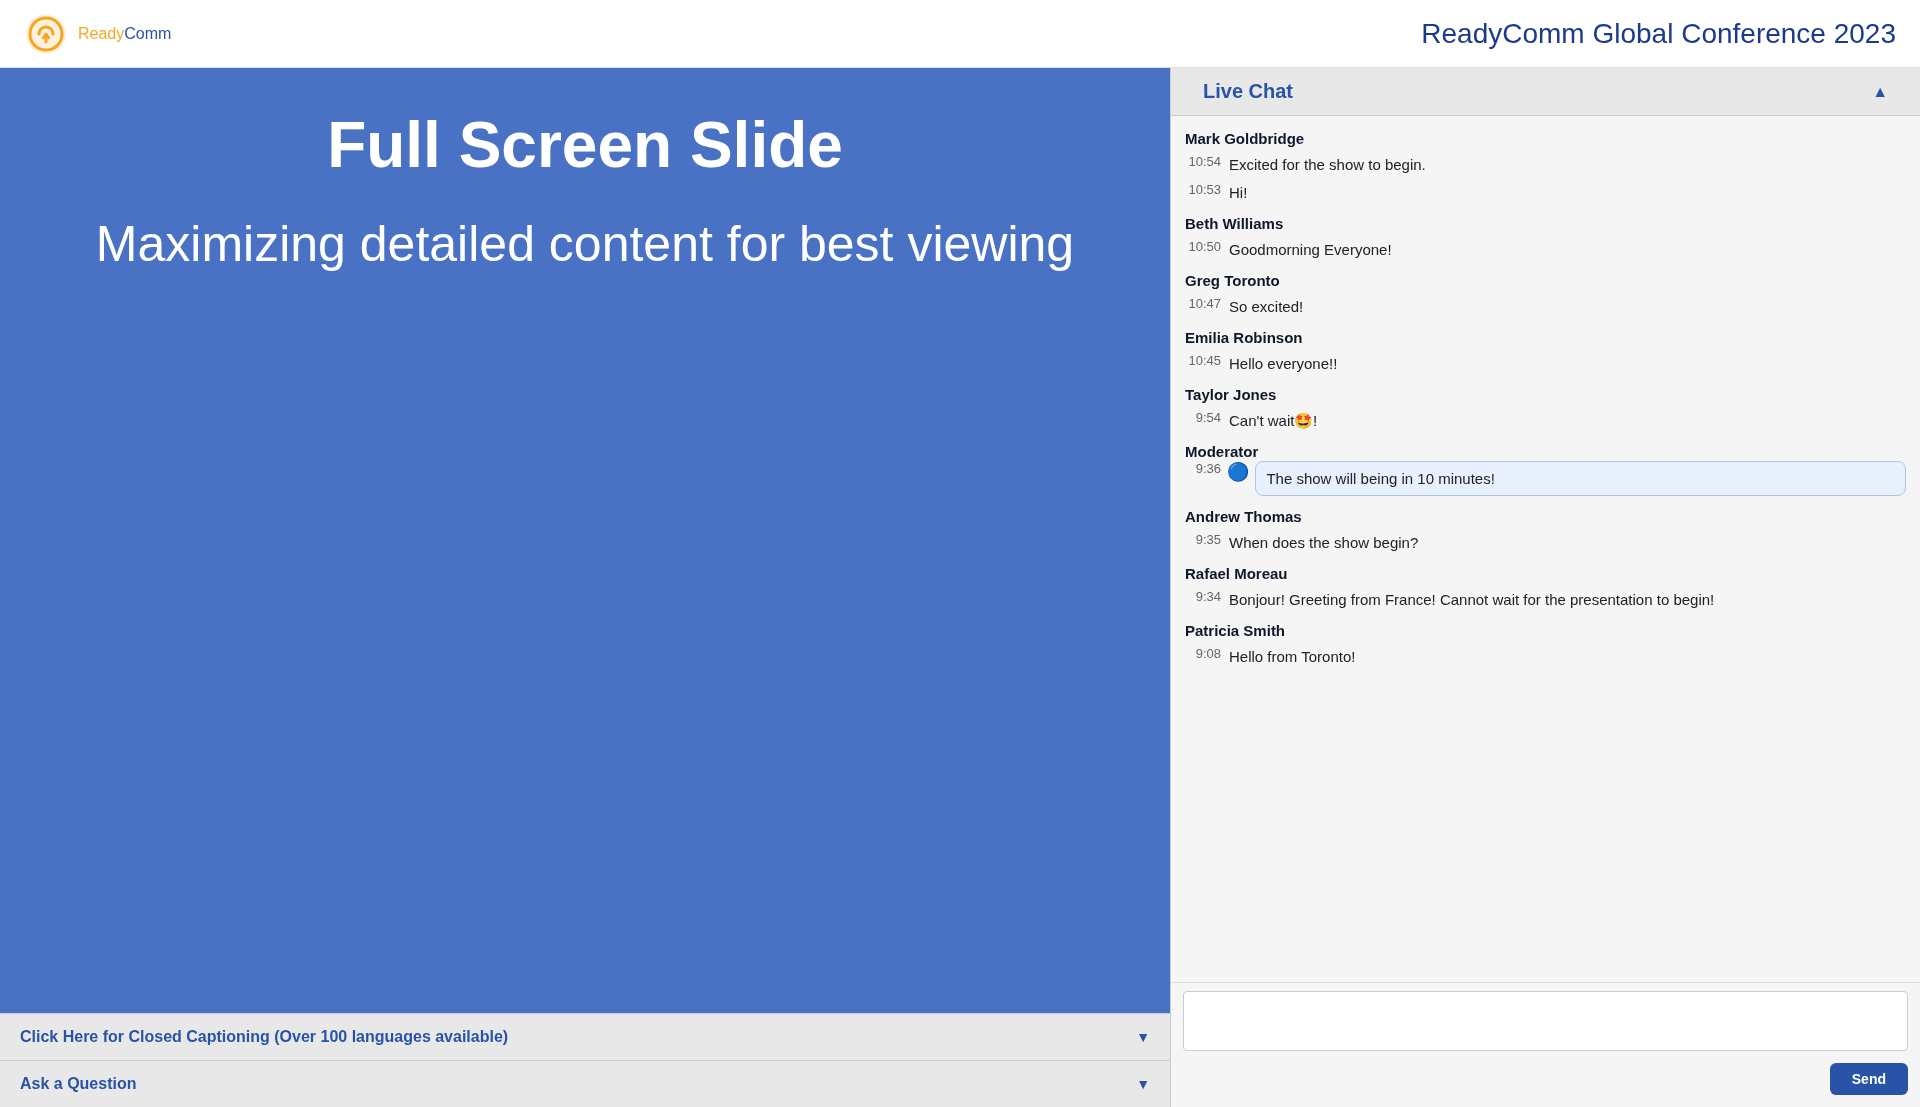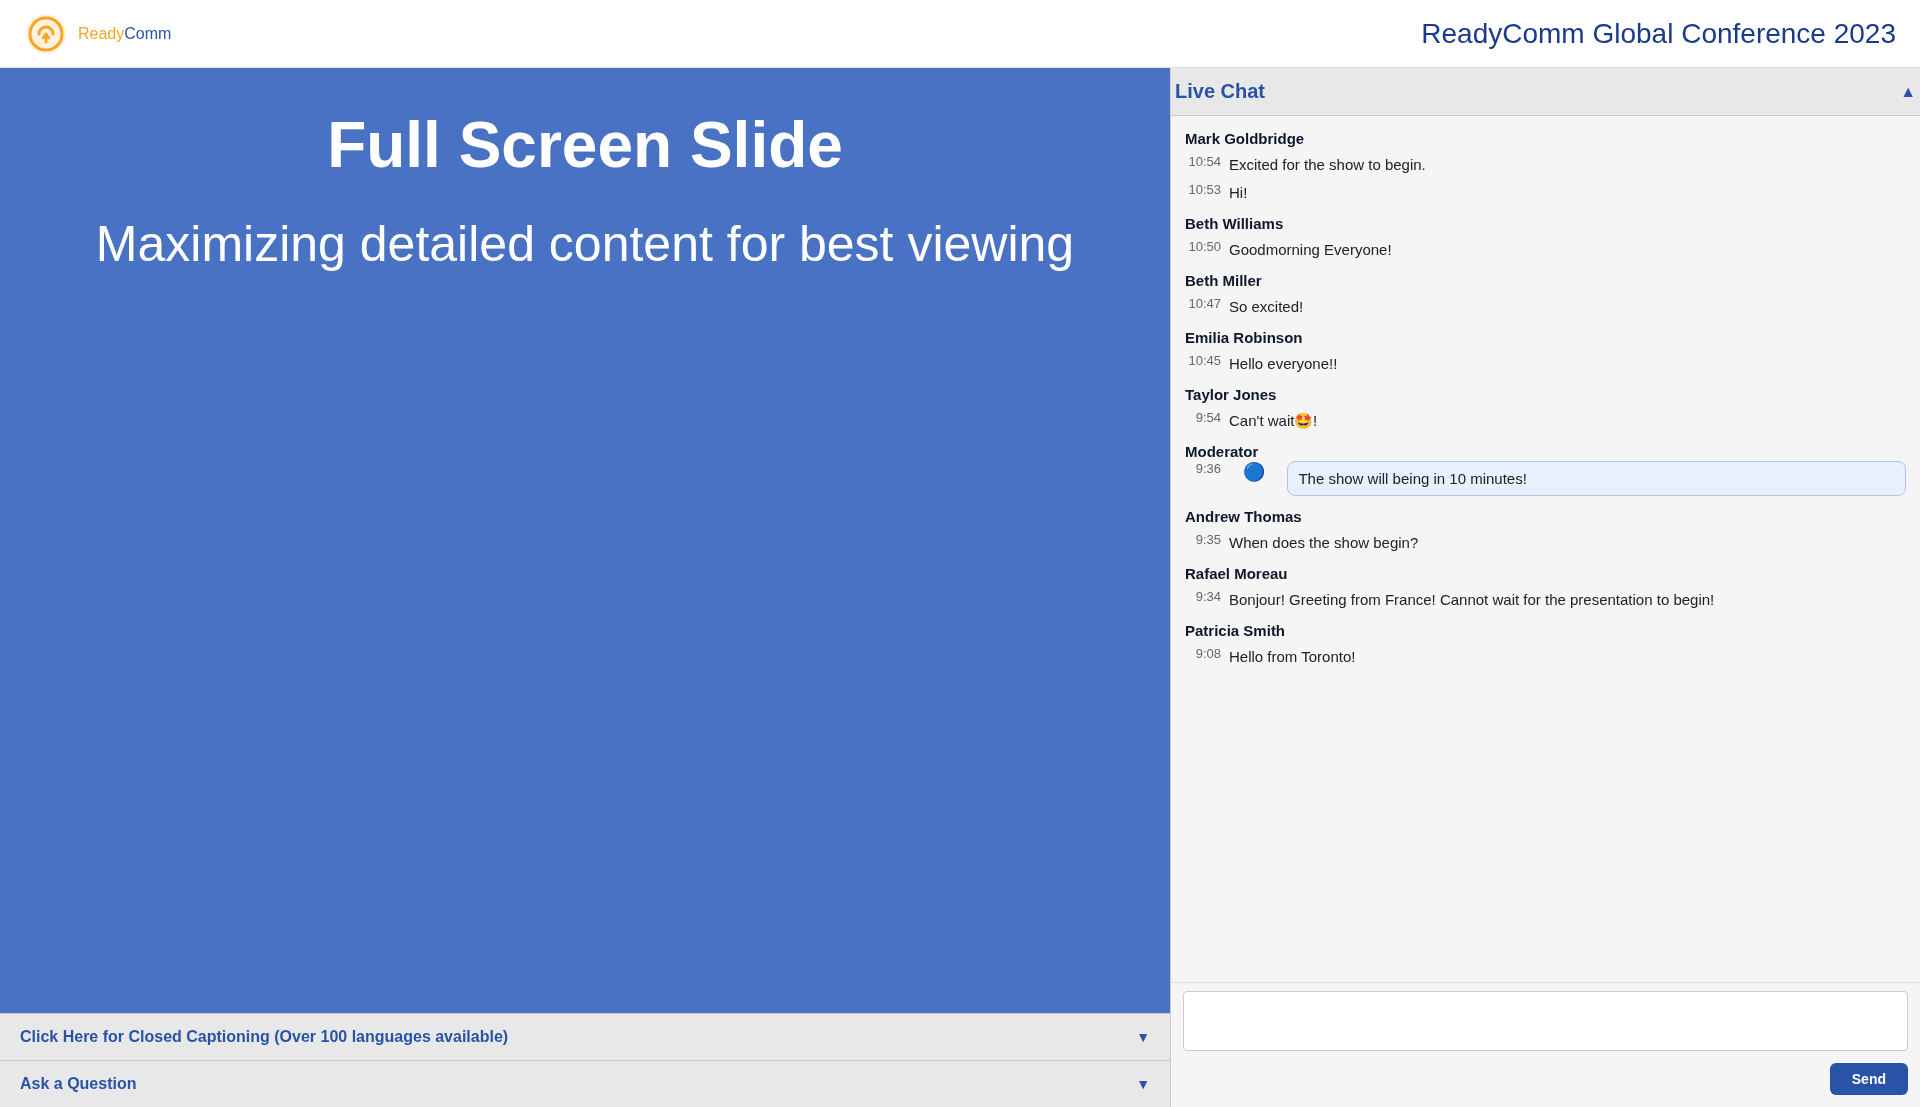--- a/index.html
+++ b/index.html
@@ -96,21 +96,21 @@
       width: 750px;
       background: #f5f5f5;
       border-left: 1px solid #ccc;
       display: flex;
       flex-direction: column;
     }
     #chat-header {
       display: flex;
       align-items: center;
       justify-content: space-between;
-      padding: 12px 4px;
+      padding: 12px 32px;
       background: #e8e8e8;
       border-bottom: 1px solid #ccc;
     }
     #chat-title {
       font-size: 20px;
       font-weight: bold;
       color: #2953a6;
     }
     #chat-collapse-btn {
       color: #2953a6;
@@ -156,21 +156,21 @@
       font-size: 15px;
       color: #222;
       line-height: 1.4;
       flex: 1;
     }
 
     
     .chat-moderator-body {
       display: flex;
       align-items: flex-start;
-      gap: 22px;
+      gap: 6px;
       margin-top: 1px;
     }
     .moderator-bubble {
       background: #e8f0fe;
       border: 1px solid #b0c4e8;
       border-radius: 8px;
       padding: 6px 10px;
       font-size: 15px;
       color: #222;
       line-height: 1.4;
@@ -278,21 +278,21 @@
           <div class="chat-sender-row">
             <span class="chat-sender">Beth Williams</span>
           </div>
           <div class="chat-body-row">
             <span class="chat-time">10:50</span>
             <span class="chat-text">Goodmorning Everyone!</span>
           </div>
         </div>
         <div class="chat-message">
           <div class="chat-sender-row">
-            <span class="chat-sender">Beth Miller</span>
+            <span class="chat-sender">Greg Toronto</span>
           </div>
           <div class="chat-body-row">
             <span class="chat-time">10:47</span>
             <span class="chat-text">So excited!</span>
           </div>
         </div>
         <div class="chat-message">
           <div class="chat-sender-row">
             <span class="chat-sender">Emilia Robinson</span>
           </div>

